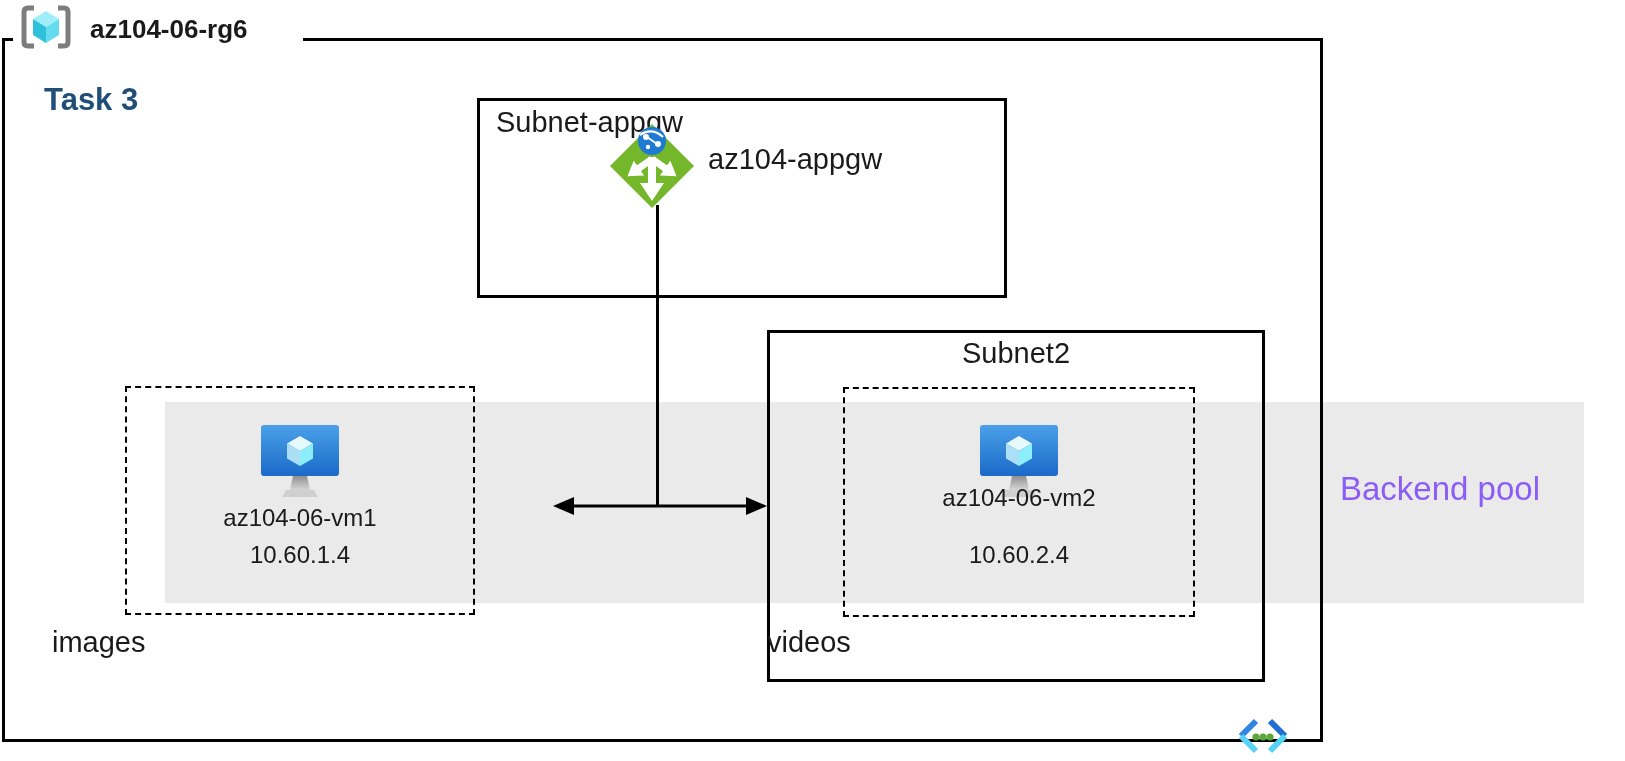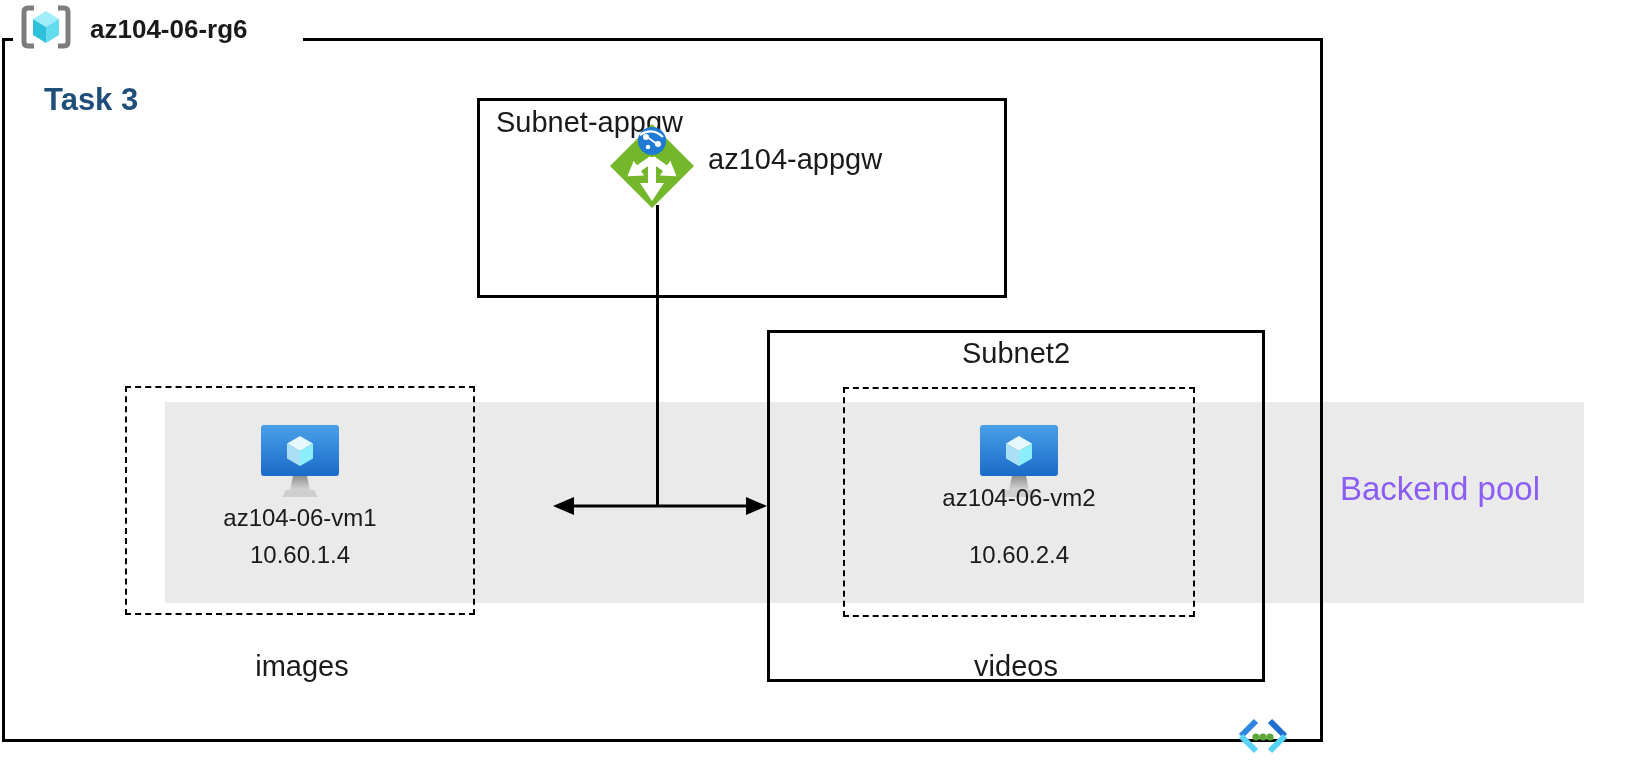--- a/index.html
+++ b/index.html
@@ -47,21 +47,21 @@
   .vm-icon { position:absolute; z-index:3; }
   .vm1-icon { left:260px; top:424px; }
   .vm2-icon { left:979px; top:424px; }
   .vm-text { position:absolute; text-align:center; font-size:24px; z-index:3; }
   .vm1-name { left:125px; top:504px; width:350px; }
   .vm1-ip   { left:125px; top:541px; width:350px; }
   .vm2-name { left:843px; top:484px; width:352px; }
   .vm2-ip   { left:843px; top:541px; width:352px; }
   .app1-label { left:52px;  top:626px; width:500px; }
   .app2-label { left:767px; top:626px; width:498px; }
-  .app-label { position:absolute; text-align:center; font-size:29px; z-index:3;margin-top:24px; }
+  .app-label { position:absolute; text-align:left; font-size:29px; z-index:3; }
 
   .vnet-icon { position:absolute; left:1236px; top:716px; z-index:5; }
 </style>
 </head>
 <body>
 
 <div class="canvas">
 
   <div class="band"></div>
 

